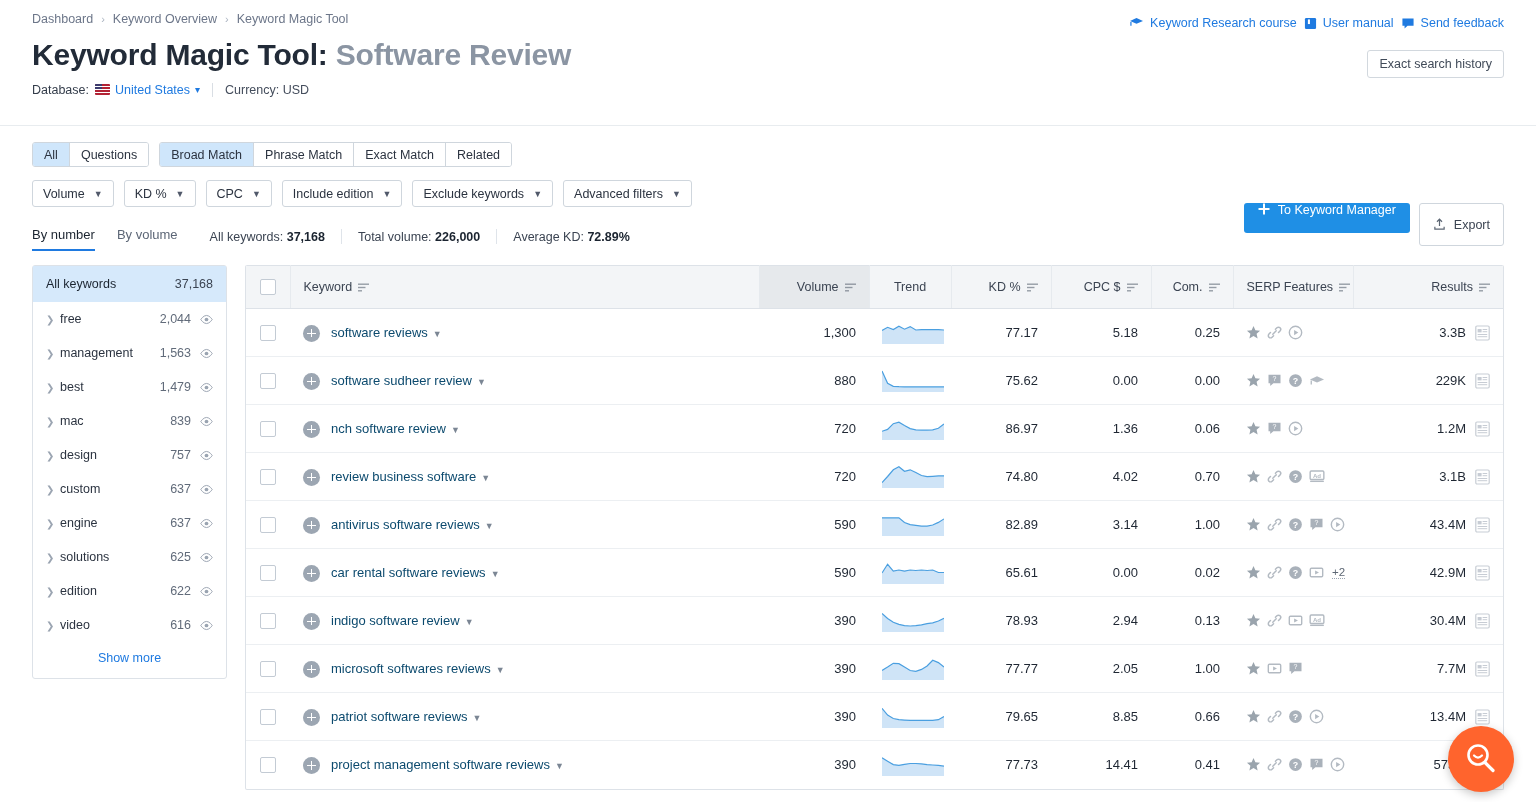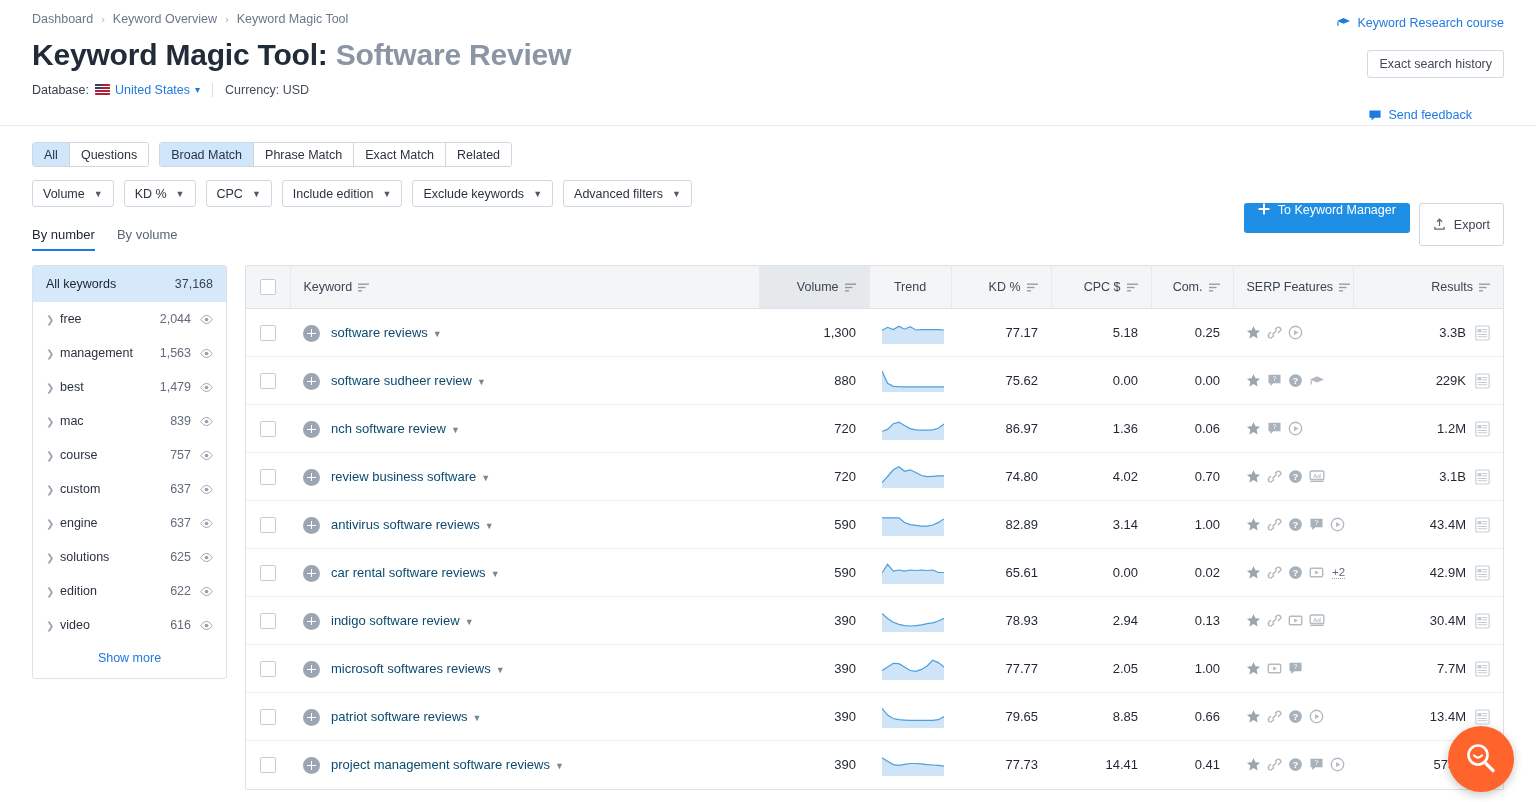--- a/index.html
+++ b/index.html
@@ -25,22 +25,22 @@
   .dbline .lbl { color: #333c4a; }
   .flag { display: inline-block; width: 15px; height: 11px; margin: 0 5px 0 6px; position: relative;
           background: #b22234; border-radius: 1px; overflow: hidden; vertical-align: middle; }
   .flag:before { content: ""; position: absolute; left: 0; top: 0; width: 7px; height: 6px; background: #3c3b6e; }
   .flag:after { content: ""; position: absolute; left: 0; top: 2px; width: 15px; height: 1px;
                 background: #fff; box-shadow: 0 3px 0 #fff, 0 6px 0 #fff, 0 -2px 0 transparent; }
   .db-link { color: #1f7ae0; text-decoration: none; }
   .caret-dn { display: inline-block; margin-left: 5px; color: #1f7ae0; font-size: 10px; }
   .vdiv { display: inline-block; width: 1px; height: 14px; background: #d9dee4; margin: 0 12px; }
 
-  .toplinks { position: absolute; right: 32px; top: 16px; display: flex; align-items: center; gap: 32px;
-              font-size: 12.5px; flex-direction: column; }
+  .toplinks { position: absolute; right: 32px; top: 16px; display: flex; align-items: center; gap: 7px;
+              font-size: 12.5px; }
   .toplink { display: flex; align-items: center; gap: 6px; color: #1f7ae0; text-decoration: none; white-space: nowrap; }
   .toplink svg { display: block; }
 
   .hist-btn { position: absolute; right: 32px; top: 50px; font-size: 12.5px; color: #404a58;
               background: #fff; border: 1px solid #d2d8de; border-radius: 3px; padding: 6px 11px; cursor: pointer;
               font-family: inherit; }
 
   
   .filters { padding: 16px 32px 0 32px; }
   .seg-row { display: flex; align-items: center; gap: 10px; }
@@ -222,20 +222,36 @@
     </button>
   </div>
 </div>
 
 <div class="strip">
   <div class="tabs2">
     <div class="tab2 on">By number</div>
     <div class="tab2">By volume</div>
   </div>
 
+  <div class="stats">
+    <div class="stat">
+      <span>All keywords:</span>
+      <b>37,168</b>
+    </div>
+    <span class="sdiv"></span>
+    <div class="stat">
+      <span>Total volume:</span>
+      <b>226,000</b>
+    </div>
+    <span class="sdiv"></span>
+    <div class="stat">
+      <span>Average KD:</span>
+      <b>72.89%</b>
+    </div>
+  </div>
 
   <div class="strip-right">
     <button class="btn-blue">
       <svg width="12" height="12" viewBox="0 0 12 12">
         <rect x="5" y="0.5" width="2" height="11" fill="#fff"></rect>
         <rect x="0.5" y="5" width="11" height="2" fill="#fff"></rect>
       </svg>
       <span>To Keyword Manager</span>
     </button>
     <button class="btn-out">
@@ -287,21 +303,21 @@
           <span class="chev">❯</span>
           <span class="nm">mac</span>
           <span class="ct">839</span>
           <svg class="eye" viewBox="0 0 16 12">
             <path d="M8 1 C12 1 15 6 15 6 C15 6 12 11 8 11 C4 11 1 6 1 6 C1 6 4 1 8 1 Z" fill="none" stroke="#9aa4b1" stroke-width="1.2"></path>
             <circle cx="8" cy="6" r="2.3" fill="#9aa4b1"></circle>
           </svg>
         </div>
         <div class="side-item">
           <span class="chev">❯</span>
-          <span class="nm">course</span>
+          <span class="nm">design</span>
           <span class="ct">757</span>
           <svg class="eye" viewBox="0 0 16 12">
             <path d="M8 1 C12 1 15 6 15 6 C15 6 12 11 8 11 C4 11 1 6 1 6 C1 6 4 1 8 1 Z" fill="none" stroke="#9aa4b1" stroke-width="1.2"></path>
             <circle cx="8" cy="6" r="2.3" fill="#9aa4b1"></circle>
           </svg>
         </div>
         <div class="side-item">
           <span class="chev">❯</span>
           <span class="nm">custom</span>
           <span class="ct">637</span>

